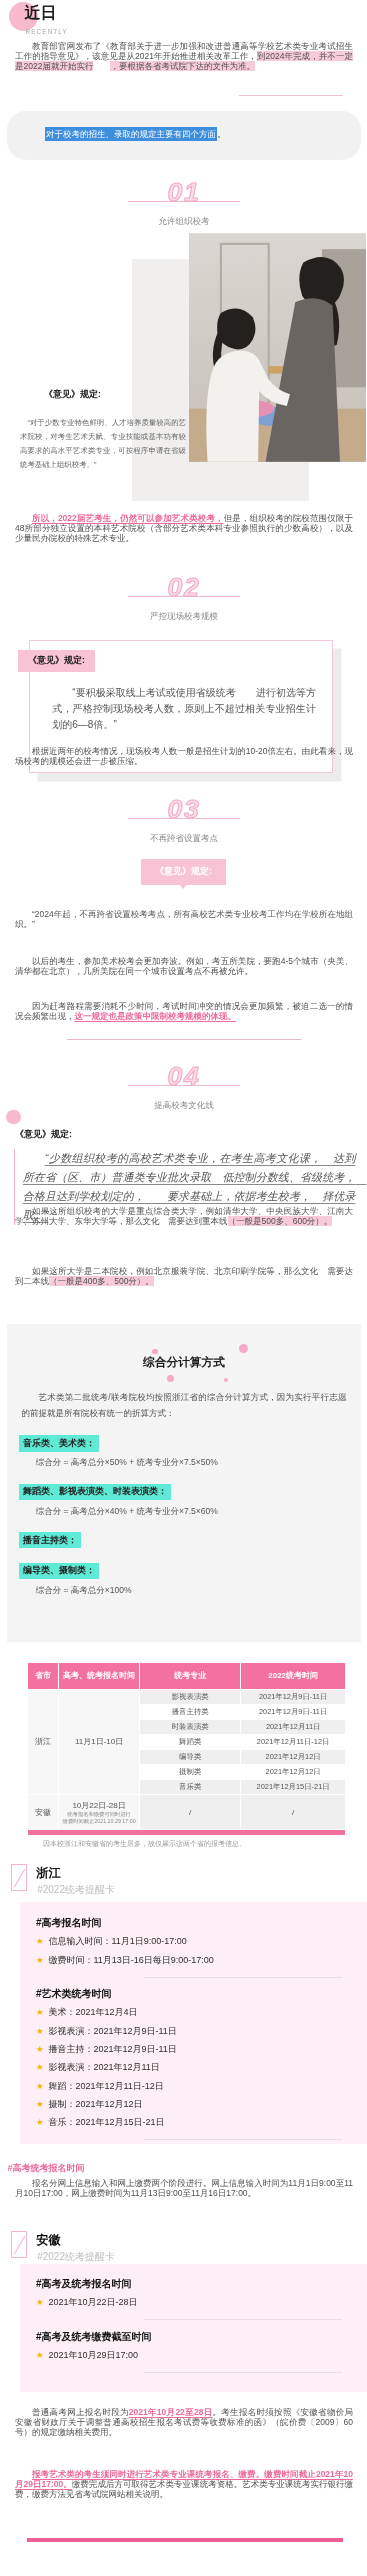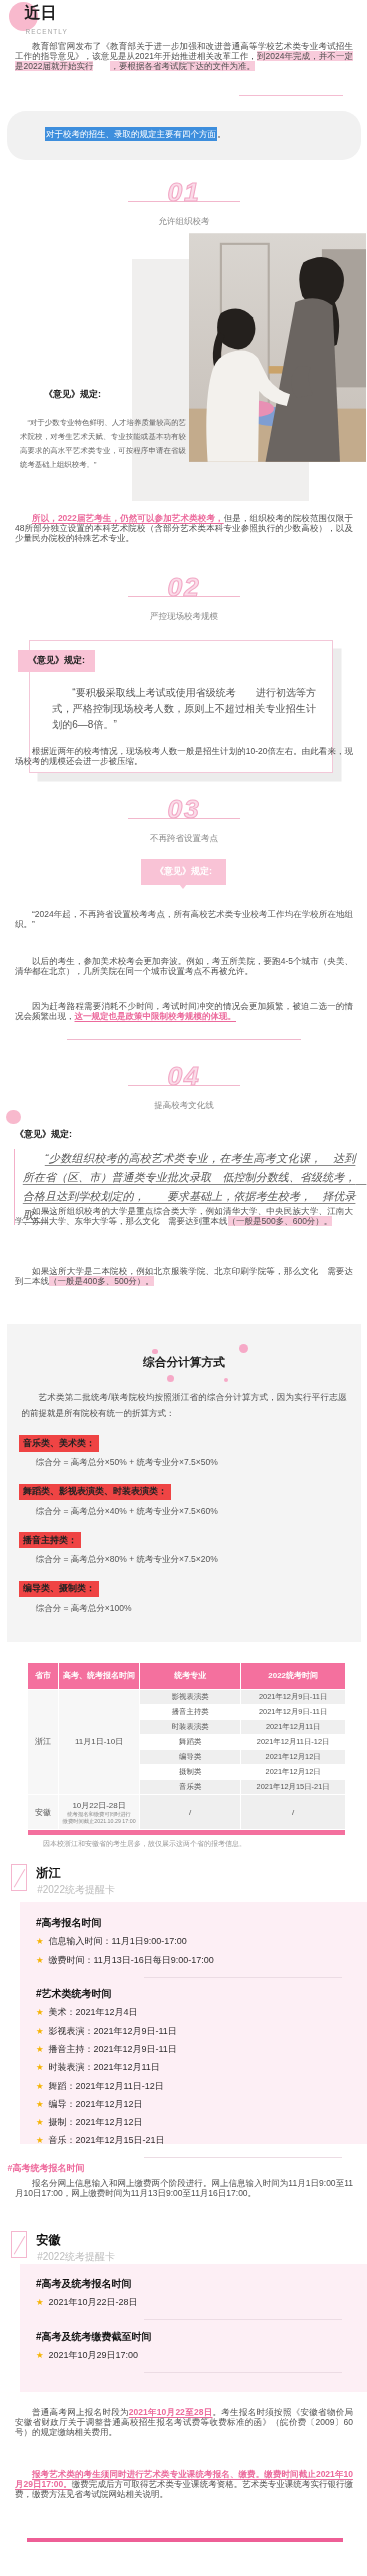--- a/index.html
+++ b/index.html
@@ -61,21 +61,21 @@
   
   #panel { position:absolute; top:1324px; left:7px; width:354px; height:318px; background:#f4f4f4; }
   #panel .ptitle { position:relative; z-index:2; padding-top:31px; text-align:center; font-size:11.7px; font-weight:bold; color:#1d1d1d; }
   .dot { position:absolute; border-radius:50%; background:#f6a9c7; z-index:1; }
   #dot-a { left:145px; top:24.5px; width:5.8px; height:5.8px; }
   #dot-b { left:232px; top:20px; width:9px; height:9px; }
   #dot-c { left:160px; top:51px; width:7.4px; height:7.4px; }
   #dot-d { left:217px; top:54px; width:4.3px; height:4.3px; }
   #panel .pintro { margin:19px auto 0; width:325px; font-size:8.5px; line-height:16px; color:#4f4f4f; text-indent:2em; text-align:justify; }
   .fgroup { margin:14.4px 0 0 11.7px; }
-  .flabel { display:inline-block; background:#ef4444; color:#222; font-size:9px; font-weight:bold; padding:1.6px 4.3px; }
+  .flabel { display:inline-block; background:#5eead4; color:#222; font-size:9px; font-weight:bold; padding:1.6px 4.3px; }
   .fformula { margin:5.8px 0 0 17px; font-size:8.5px; color:#555; }
 
   
   #tablewrap { position:absolute; top:1663px; left:28px; width:317px; }
   .thead, .tbody { display:grid; grid-template-columns:30px 80px 100px 1fr; gap:1.1px; }
   .thead .th { background:#f4709e; color:#fff; font-weight:bold; font-size:8px; height:25.5px; display:flex; align-items:center; justify-content:center; }
   .tbody { margin-top:1.1px; grid-template-rows:repeat(7, 14px) 34px; }
   .tbody > div { display:flex; align-items:center; justify-content:center; font-size:7.4px; color:#555; background:#fff; }
   .merge1 { grid-column:1; grid-row:1/8; background:#f7f7f7 !important; font-size:8px !important; }
   .merge2 { grid-column:2; grid-row:1/8; background:#f7f7f7 !important; font-size:8px !important; }
@@ -205,21 +205,20 @@
     <div class="fgroup">
       <span class="flabel">音乐类、美术类：</span>
       <div class="fformula">综合分 = 高考总分×50% + 统考专业分×7.5×50%</div>
     </div>
     <div class="fgroup">
       <span class="flabel">舞蹈类、影视表演类、时装表演类：</span>
       <div class="fformula">综合分 = 高考总分×40% + 统考专业分×7.5×60%</div>
     </div>
     <div class="fgroup">
       <span class="flabel">播音主持类：</span>
-      <div class="fformula">综合分 = 高考总分×80% + 统考专业分×7.5×20%</div>
     </div>
     <div class="fgroup">
       <span class="flabel">编导类、摄制类：</span>
       <div class="fformula">综合分 = 高考总分×100%</div>
     </div>
   </div>
 
   <div id="tablewrap">
     <div class="thead">
       <div class="th">省市</div>
@@ -272,23 +271,22 @@
   </div>
   <div class="card" id="zj-card">
     <div class="ch">#高考报名时间</div>
     <div class="ci"><span class="star">★</span><span>信息输入时间：11月1日9:00-17:00</span></div>
     <div class="ci"><span class="star">★</span><span>缴费时间：11月13日-16日每日9:00-17:00</span></div>
     <div class="cdiv"></div>
     <div class="ch">#艺术类统考时间</div>
     <div class="ci"><span class="star">★</span><span>美术：2021年12月4日</span></div>
     <div class="ci"><span class="star">★</span><span>影视表演：2021年12月9日-11日</span></div>
     <div class="ci"><span class="star">★</span><span>播音主持：2021年12月9日-11日</span></div>
-    <div class="ci"><span class="star">★</span><span>时装表演：2021年12月11日</span></div>
+    <div class="ci"><span class="star">★</span><span>影视表演：2021年12月11日</span></div>
     <div class="ci"><span class="star">★</span><span>舞蹈：2021年12月11日-12日</span></div>
-    <div class="ci"><span class="star">★</span><span>编导：2021年12月12日</span></div>
     <div class="ci"><span class="star">★</span><span>摄制：2021年12月12日</span></div>
     <div class="ci"><span class="star">★</span><span>音乐：2021年12月15日-21日</span></div>
     <div class="cdiv"></div>
   </div>
 
   <div id="zj-note-head">#高考统考报名时间</div>
   <p class="para" id="zj-note">报名分网上信息输入和网上缴费两个阶段进行。网上信息输入时间为11月1日9:00至11月10日17:00，网上缴费时间为11月13日9:00至11月16日17:00。</p>
 
   <div class="prov-head" id="ah-head">
     <span class="sbox"><svg width="15" height="25.5" viewBox="0 0 28 48">

